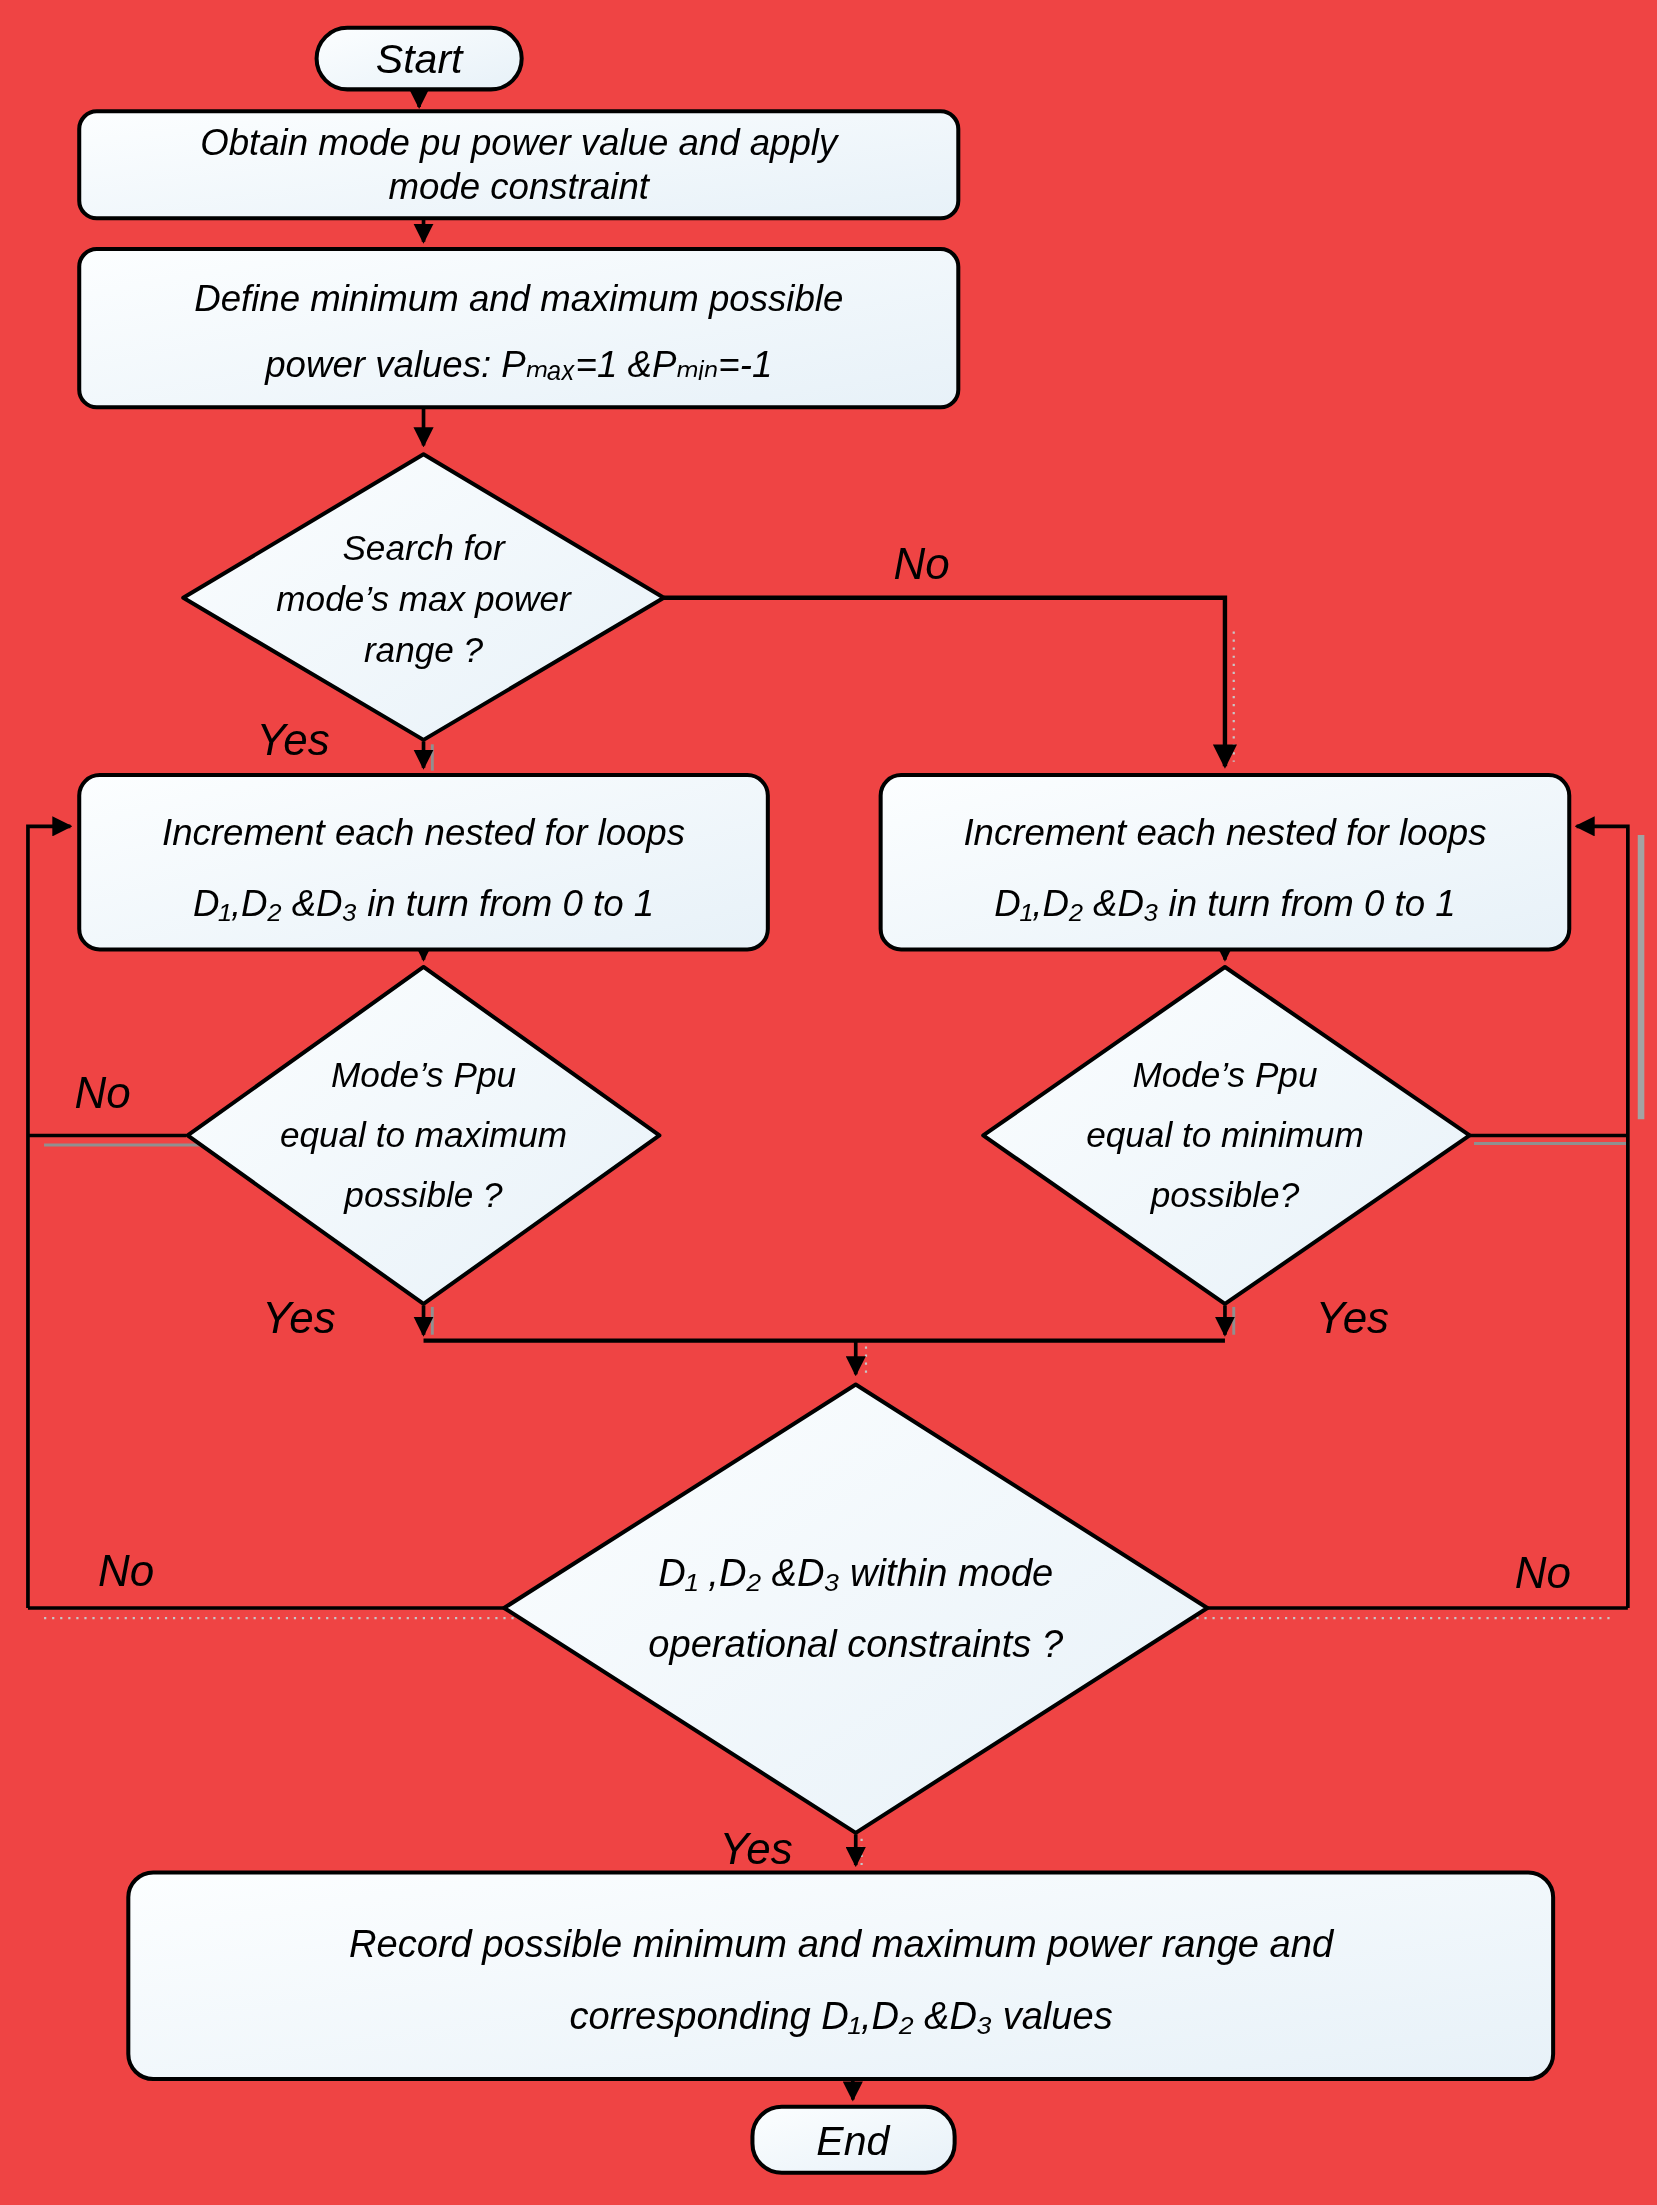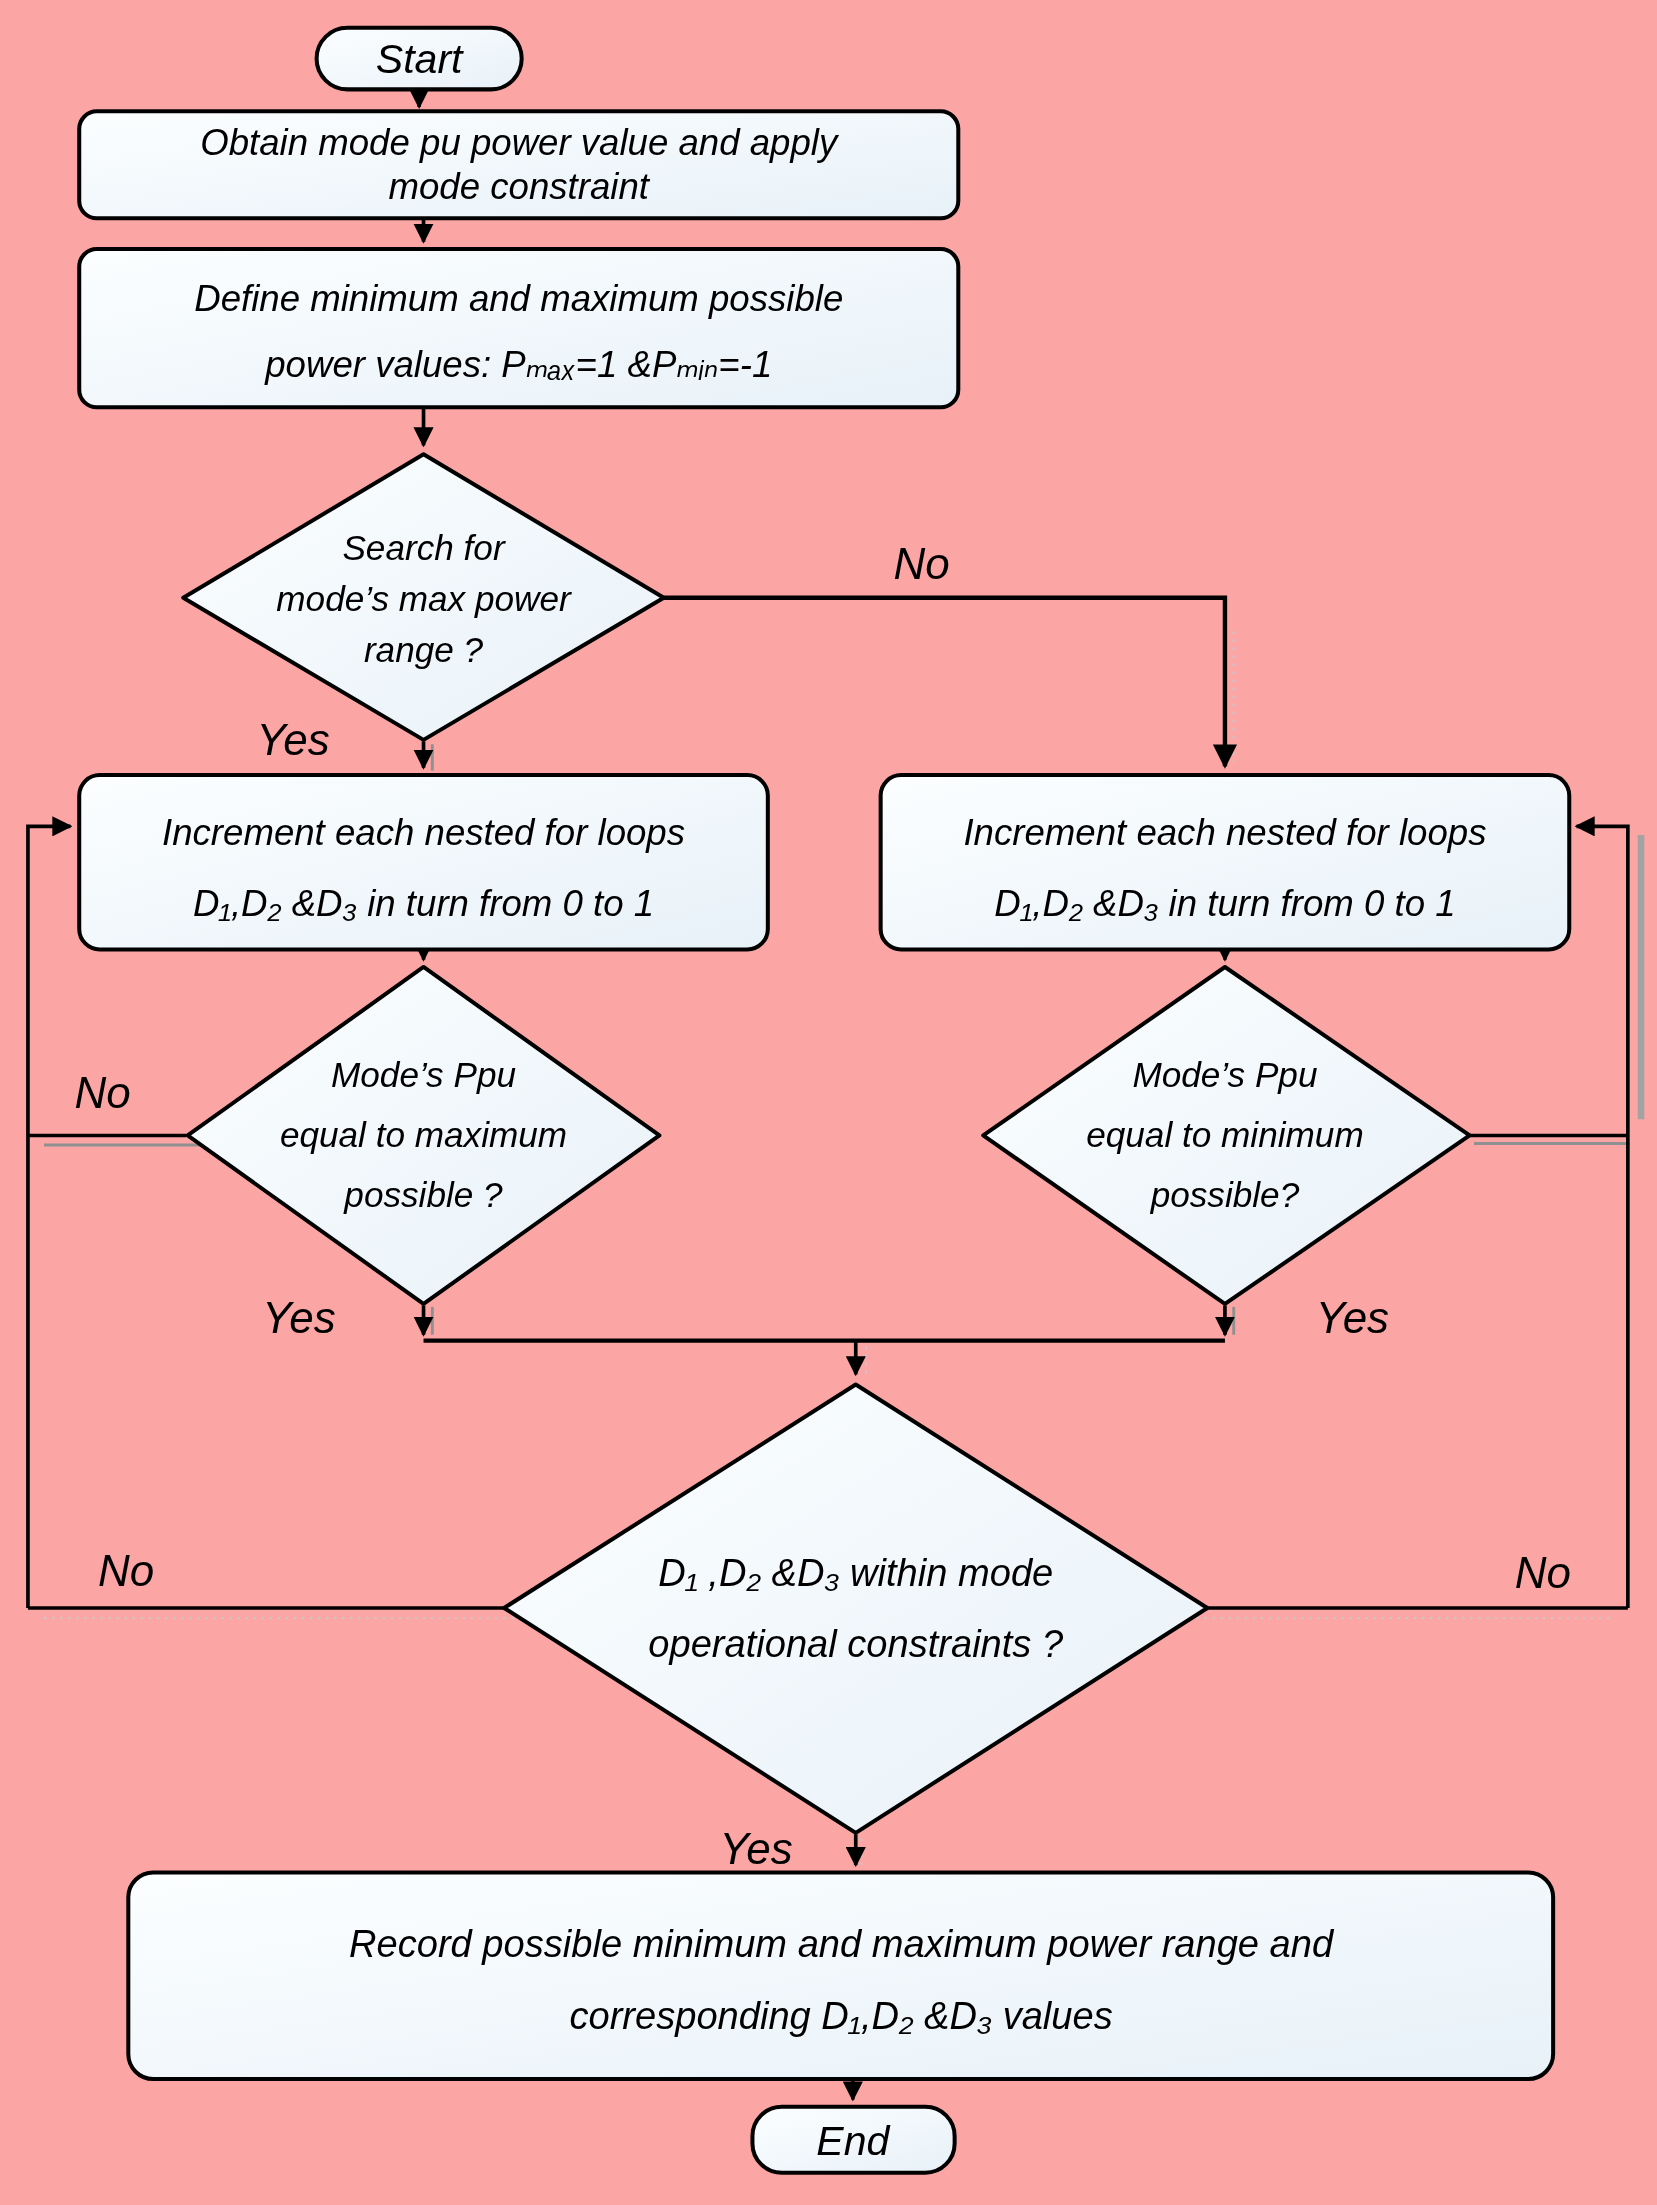--- a/index.html
+++ b/index.html
@@ -1,16 +1,16 @@
 <!DOCTYPE html>
 <html style="font-size:11.7px"><head>
 <meta charset="utf-8">
 <style>
   html,body{margin:0;padding:0;background:#ffffff;}
-  .page{position:relative;width:1658px;height:2205px;background:#fca5a5;overflow:hidden;}
+  .page{position:relative;width:1658px;height:2205px;background:#ef4444;overflow:hidden;}
   svg{display:block;}
   .node-shape{fill:url(#nodeGrad);stroke:#000000;stroke-width:5.5;}
   .diamond{stroke-linejoin:round;}
   .conn{fill:none;stroke:#000000;stroke-width:5;}
   .conn-thick{fill:none;stroke:#000000;stroke-width:6;}
   .shadow{fill:none;stroke:#909090;stroke-width:4;}
   .shadow-thick{fill:none;stroke:#a3a3a3;stroke-width:9;}
   .shadow-dotted{fill:none;stroke:#c7c7c7;stroke-width:3;stroke-dasharray:3 8;}
   text{font-family:"Liberation Sans","DejaVu Sans",sans-serif;font-style:italic;fill:#000000;text-anchor:middle;}
   .node-text{font-size:50px;}

